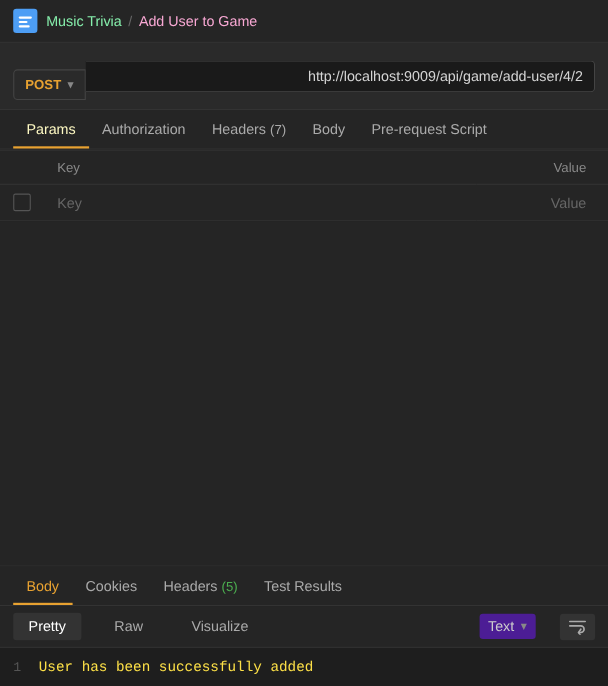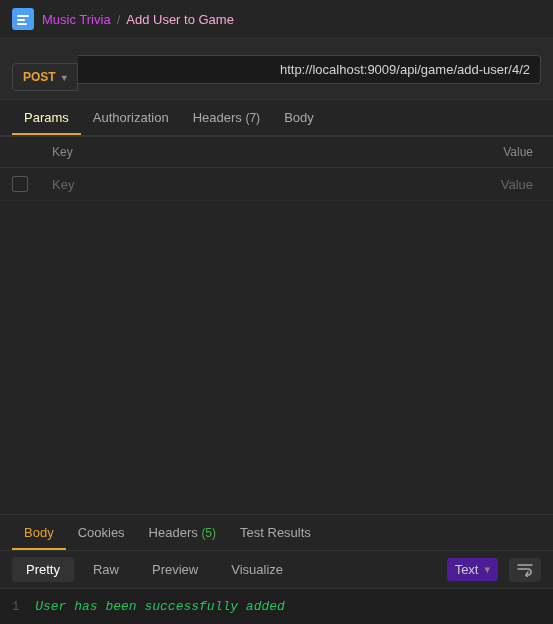--- a/index.html
+++ b/index.html
@@ -36,21 +36,21 @@
       font-weight: bold;
       flex-shrink: 0;
     }
     .breadcrumb {
       display: flex;
       align-items: center;
       gap: 6px;
       font-size: 13px;
     }
     .breadcrumb-link {
-      color: #d946ef;
+      color: #86efac;
     }
     .breadcrumb-sep {
       color: #666;
     }
     .breadcrumb-current {
       color: #f9a8d4;
       font-weight: 400;
     }
 
     
@@ -231,21 +231,21 @@
       font-size: 12px;
     }
 
     
     .response-toolbar {
       display: flex;
       align-items: center;
       padding: 6px 12px;
       background: #252525;
       border-bottom: 1px solid #333;
-      gap: 5px;
+      gap: 16px;
     }
     .format-tab {
       padding: 5px 14px;
       font-size: 13px;
       color: #aaa;
       cursor: pointer;
       border-radius: 3px;
     }
     .format-tab.active {
       background: #333;
@@ -287,22 +287,21 @@
       font-family: 'Consolas', 'Courier New', monospace;
       font-size: 13px;
     }
     .line-number {
       color: #555;
       margin-right: 16px;
       user-select: none;
       font-size: 12px;
     }
     .response-text {
-      color: #22c55e;
-      font-style: italic;
+      color: #fde047;
     }
     .response-line {
       display: flex;
       align-items: baseline;
     }
 
     .full-layout {
       display: flex;
       flex-direction: column;
       height: 624px;
@@ -342,20 +341,23 @@
     </div>
     <div class="tab">
       <span>Authorization</span>
     </div>
     <div class="tab">
       <span>Headers</span>
       <span class="badge">(7)</span>
     </div>
     <div class="tab">
       <span>Body</span>
+    </div>
+    <div class="tab">
+      <span>Pre-request Script</span>
     </div>
   </div>
 
   <div class="main-area">
 
     <table class="query-table">
       <thead>
         <tr>
           <th></th>
           <th>
@@ -402,23 +404,20 @@
     </div>
 
     <div class="response-toolbar">
       <div class="format-tab active">
         <span>Pretty</span>
       </div>
       <div class="format-tab">
         <span>Raw</span>
       </div>
       <div class="format-tab">
-        <span>Preview</span>
-      </div>
-      <div class="format-tab">
         <span>Visualize</span>
       </div>
       <div class="format-dropdown">
         <span>Text</span>
         <span class="chevron">▾</span>
       </div>
       <button class="wrap-btn">
         <svg width="16" height="14" viewBox="0 0 16 14" fill="none">
           <path d="M1 2h14M1 6h10a3 3 0 0 1 0 6H9" stroke="#aaa" stroke-width="1.5" stroke-linecap="round"></path>
           <path d="M11 9l-2 3 2 3" stroke="#aaa" stroke-width="1.5" stroke-linecap="round" stroke-linejoin="round"></path>

